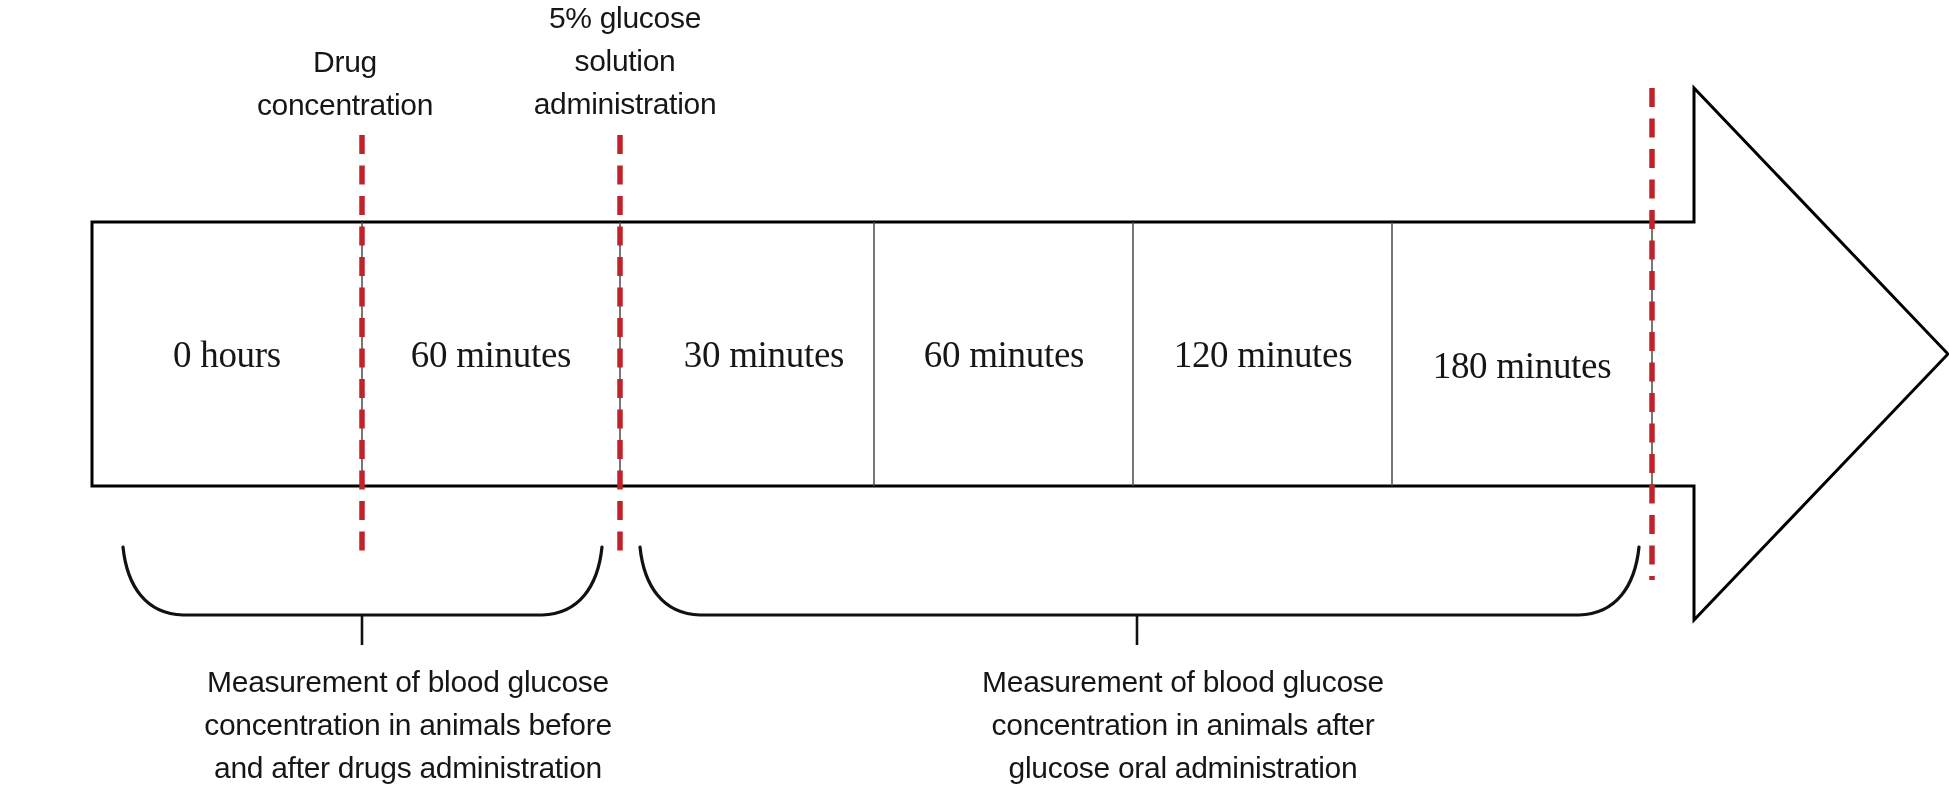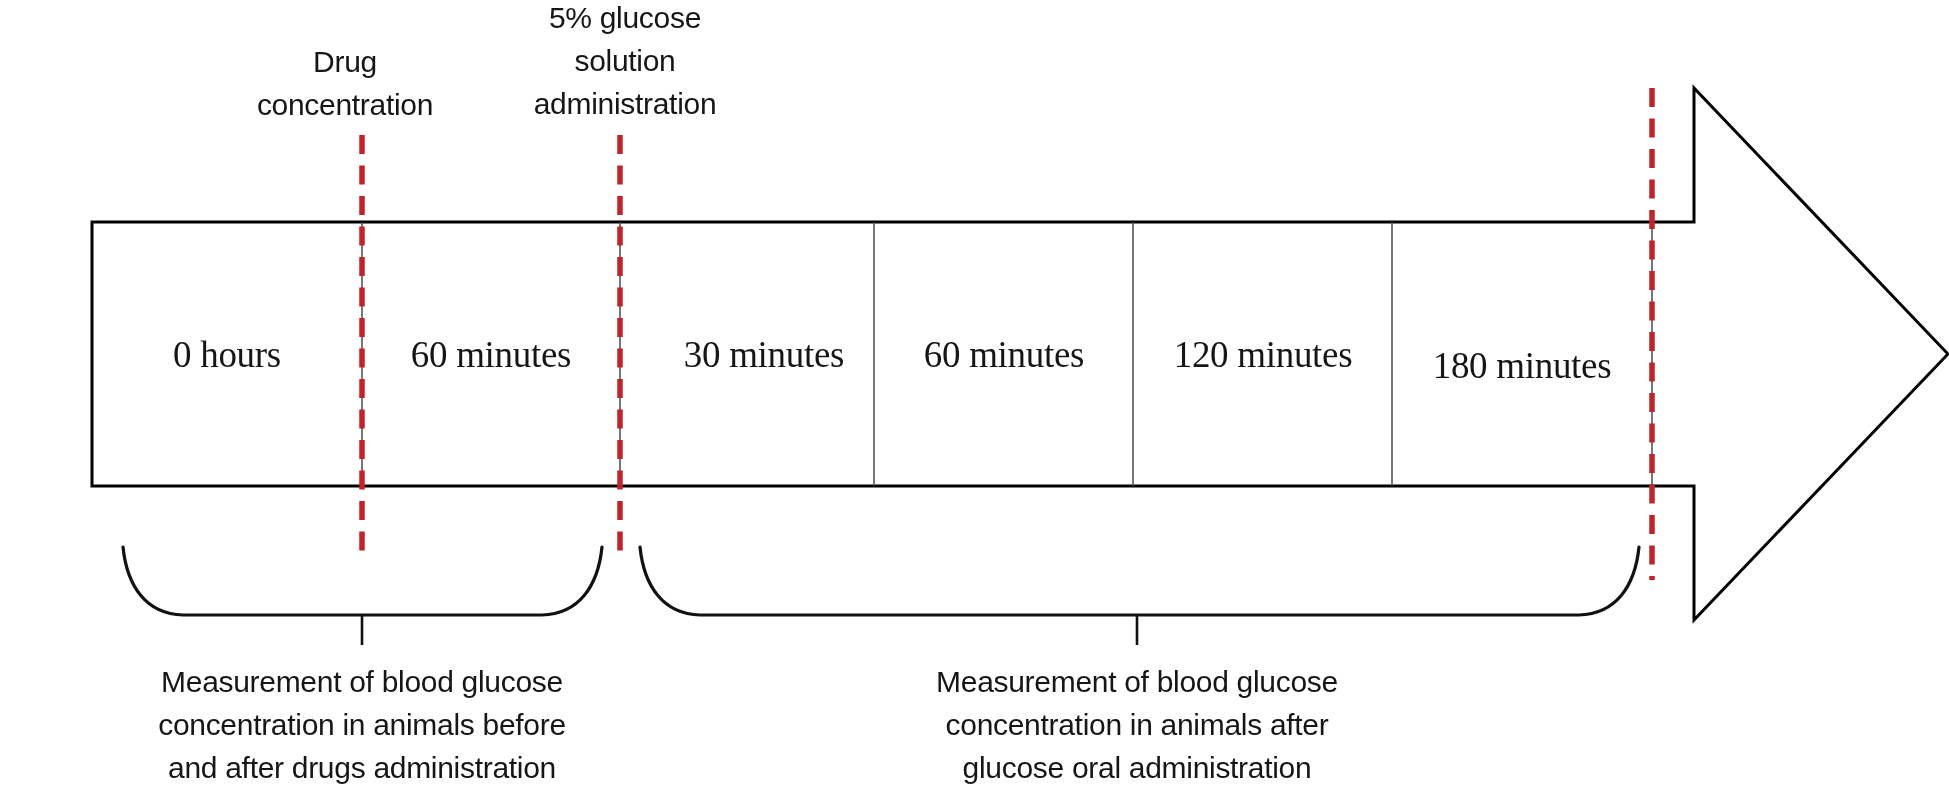--- a/index.html
+++ b/index.html
@@ -28,20 +28,21 @@
     font-size:37px;
     line-height:29px;
     transform:translate(-50%,-50%);
     white-space:nowrap;
     font-family:Liberation Serif, serif;
   }
   .phase-label{
     font-size:30px;
     line-height:43px;
     transform:translateX(-50%);
+    margin-left:46px;
   }
   
   .marker-label.m1{left:345px;top:40px;}
   .marker-label.m2{left:625px;top:-4px;}
   .seg-label.s0{left:227px;top:354px;}
   .seg-label.s1{left:491px;top:354px;}
   .seg-label.s2{left:764px;top:354px;}
   .seg-label.s3{left:1004px;top:354px;}
   .seg-label.s4{left:1263px;top:354px;}
   .seg-label.s5{left:1522px;top:365px;}

